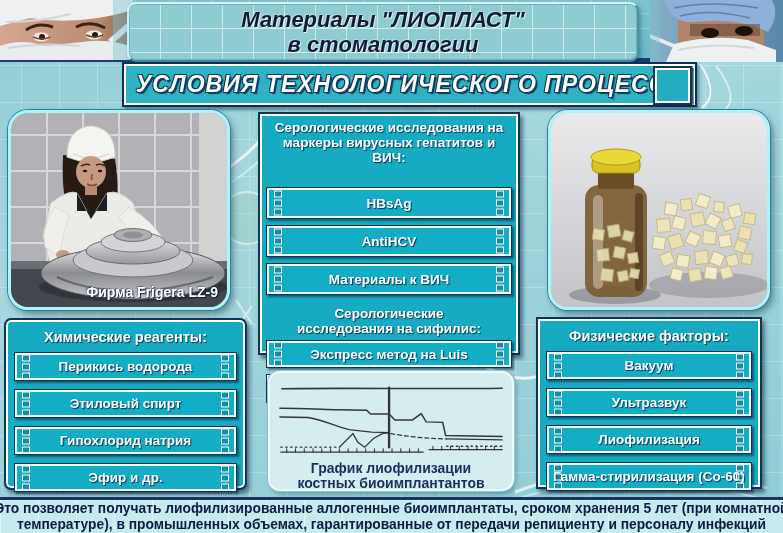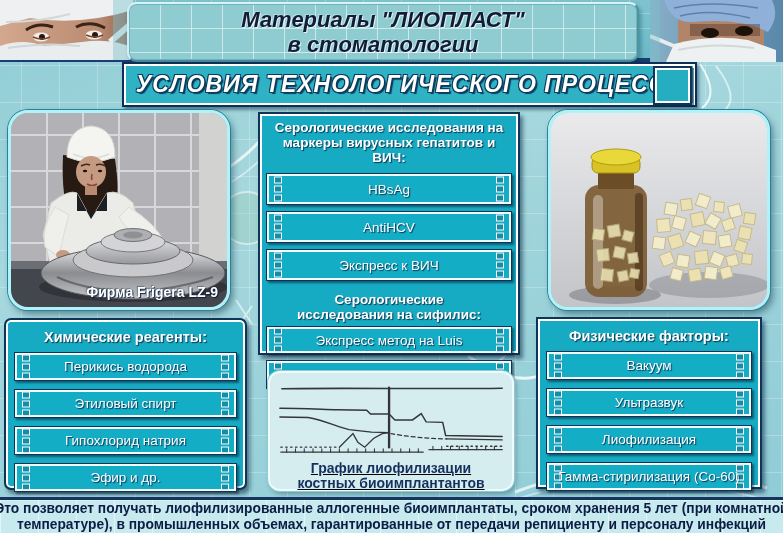--- a/index.html
+++ b/index.html
@@ -51,38 +51,38 @@
     text-shadow:1px 1px 1px rgba(8,30,60,.95), -1px -1px 1px rgba(8,30,60,.4);}
 
   
   .panel{position:absolute;background:#16abc2;border:2px solid #0c3558;
     box-shadow:inset 0 0 0 2px #ffffff, 3px 4px 4px rgba(0,30,60,.5);}
   .panel.serology{left:258px;top:112px;width:262px;height:243px;padding:3px 6px;box-sizing:border-box;}
   .panel.chemical{left:4px;top:318px;width:243px;height:172px;padding:5px 8px;box-sizing:border-box;border-radius:7px;}
   .panel.physical{left:536px;top:317px;width:226px;height:172px;padding:5px 8px;box-sizing:border-box;}
   .panel-header{font-weight:bold;color:#fff;text-align:center;
     text-shadow:1px 1px 1px rgba(8,40,70,.9);}
-  .panel.serology .panel-header{font-size:13.5px;line-height:15px;margin:3px 0 8px;}
+  .panel.serology .panel-header{font-size:13.5px;line-height:15px;margin:3px 0 22px;}
   .panel.chemical .panel-header,.panel.physical .panel-header{font-size:14.5px;margin:4px 0 7px;}
   .panel-subheader{font-weight:bold;color:#fff;text-align:center;font-size:13.5px;line-height:15px;
     margin:11px 0 4px;text-shadow:1px 1px 1px rgba(8,40,70,.9);}
 
   .btn{position:relative;height:30px;margin:0 0 6px;background:#14adc6;
     border:1px solid #0c3558;box-shadow:inset 0 0 0 2px rgba(255,255,255,.95), 2px 2px 2px rgba(5,30,55,.55);
     display:flex;align-items:center;justify-content:center;cursor:pointer;}
   .panel.chemical .btn,.panel.physical .btn{height:27px;margin-bottom:8px;}
-  .btn .label{font-weight:normal;font-size:13.5px;color:#fff;text-shadow:1px 1px 1px rgba(8,40,70,.9);white-space:nowrap;}
+  .btn .label{font-weight:bold;font-size:13.5px;color:#fff;text-shadow:1px 1px 1px rgba(8,40,70,.9);white-space:nowrap;}
   .film{position:absolute;top:50%;transform:translateY(-50%);display:flex;flex-direction:column;gap:2px;}
   .film.fl{left:7px}.film.fr{right:7px}
   .film i{display:block;width:6px;height:5px;border:1px solid #fff;background:rgba(10,50,80,.25);}
 
   
   .graph-panel{position:absolute;left:268px;top:371px;width:246px;height:120px;box-sizing:border-box;
     background:#d6edef;border:2px solid #eefafb;border-radius:12px;
-    box-shadow:0 0 0 1px #8fcbd4, 2px 3px 5px rgba(0,40,60,.35);padding:5px 6px 4px;text-decoration:underline;}
+    box-shadow:0 0 0 1px #8fcbd4, 2px 3px 5px rgba(0,40,60,.35);padding:5px 6px 4px;}
   .graph-caption{font-weight:bold;font-size:14px;line-height:15px;color:#16305e;text-align:center;margin-top:1px;}
 
   
   .decor-square{position:absolute;left:653px;top:66px;width:35px;height:35px;background:#25aec2;
     border:2px solid #0c3558;box-shadow:inset 0 0 0 2px #fff, 2px 2px 0 rgba(10,40,70,.55);}
 
   
   .footer{position:absolute;left:0;bottom:0;width:100%;height:36px;box-sizing:border-box;
     background:#c6eaee;border-top:3px solid #15355f;
     background-image:
@@ -316,21 +316,21 @@
           <i></i>
           <i></i>
         </span>
     </div>
     <div class="btn">
       <span class="film fl">
           <i></i>
           <i></i>
           <i></i>
         </span>
-      <span class="label">Экспресс к ВИЧ</span>
+      <span class="label">Материалы к ВИЧ</span>
       <span class="film fr">
           <i></i>
           <i></i>
           <i></i>
         </span>
     </div>
     <div class="panel-subheader">
       <div>Серологические</div>
       <div>исследования на сифилис:</div>
     </div>

